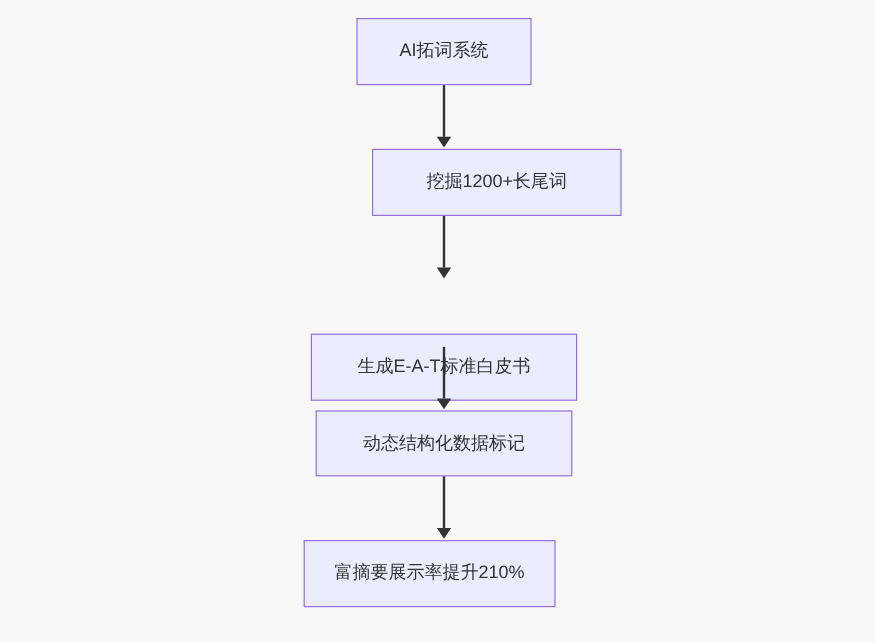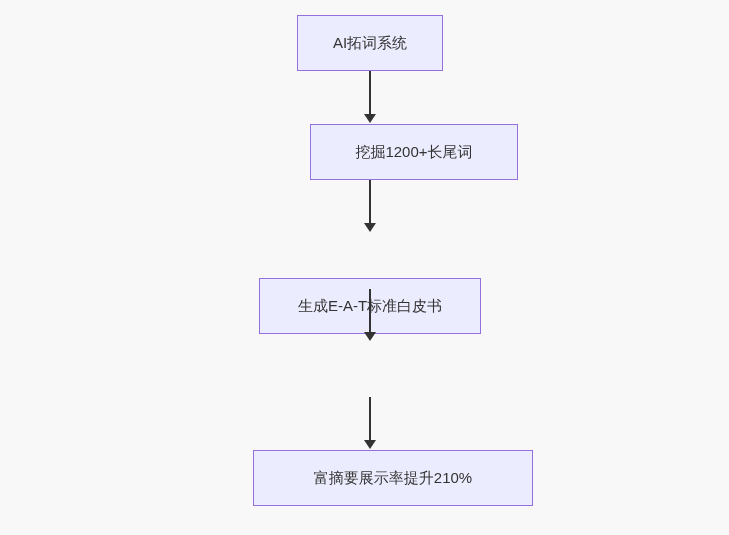--- a/index.html
+++ b/index.html
@@ -26,21 +26,21 @@
     display: flex;
     align-items: center;
     justify-content: center;
     text-align: center;
     line-height: 1.2;
   }
   .node-1 { left: 297px; top: 15px;  width: 146px; height: 56px; }
   .node-2 { left: 274px; top: 124px; width: 208px; height: 56px; margin-left: 36px; }
   .node-3 { left: 259px; top: 233px; width: 222px; height: 56px; margin-top: 45px; }
   .node-4 { left: 263px; top: 342px; width: 214px; height: 55px; }
-  .node-5 { left: 253px; top: 450px; width: 280px; height: 56px; }
+  .node-5 { left: 253px; top: 450px; width: 210px; height: 56px; }
 
   .arrow {
     position: absolute;
     left: 364px;
     width: 12px;
     display: flex;
     flex-direction: column;
     align-items: center;
   }
   .arrow .line {
@@ -85,20 +85,23 @@
 
   <div class="node node-3">
     <span>生成E-A-T标准白皮书</span>
   </div>
 
   <div class="arrow arrow-3">
     <div class="line"></div>
     <div class="head"></div>
   </div>
 
+  <div class="node node-4">
+    <span>动态结构化数据标记</span>
+  </div>
 
   <div class="arrow arrow-4">
     <div class="line"></div>
     <div class="head"></div>
   </div>
 
   <div class="node node-5">
     <span>富摘要展示率提升210%</span>
   </div>
 

